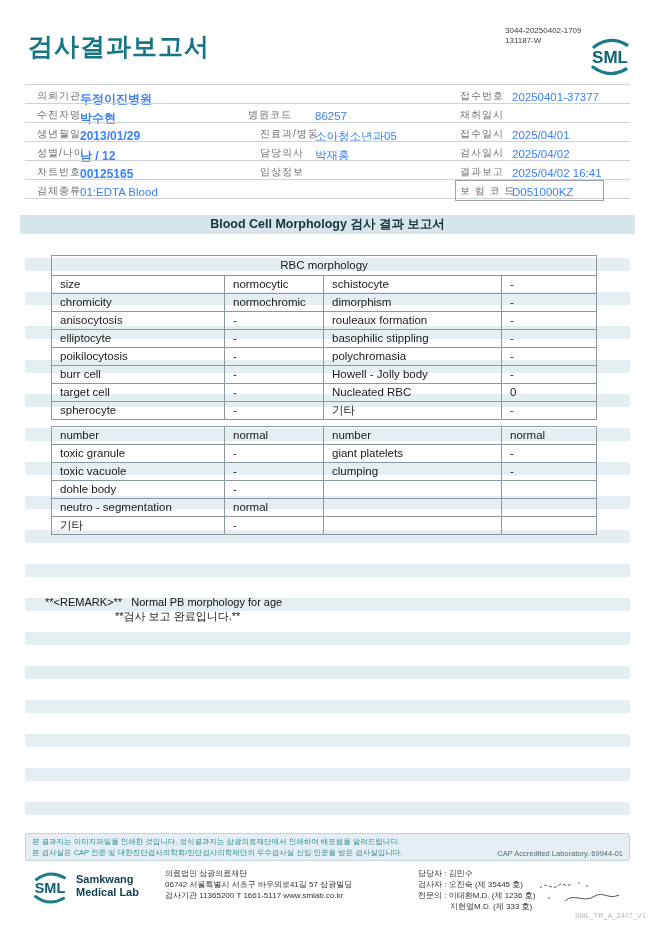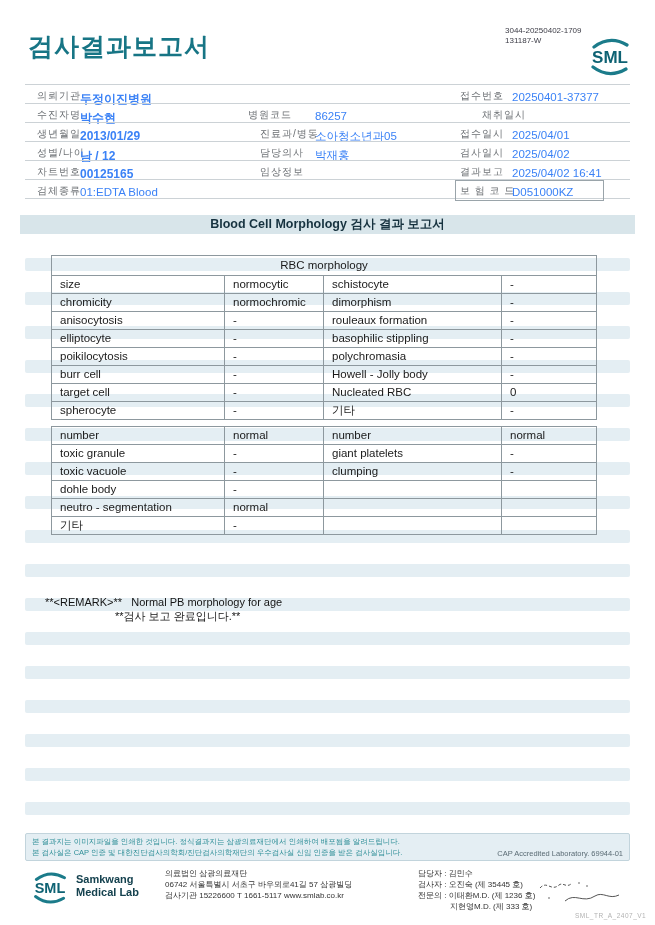--- a/index.html
+++ b/index.html
@@ -83,21 +83,21 @@
         <span class="pi-label" style="left: 260px;"></span>
         <span class="pi-value" style="left: 315px;"></span>
         <span class="pi-label" style="left: 460px;">접수번호</span>
         <span class="pi-value" style="left: 512px;">20250401-37377</span>
       </div>
       <div class="pi-row" style="top: 104px;">
         <span class="pi-label" style="left: 37px;">수진자명</span>
         <span class="pi-value bold" style="left: 80px;">박수현</span>
         <span class="pi-label" style="left: 248px;">병원코드</span>
         <span class="pi-value" style="left: 315px;">86257</span>
-        <span class="pi-label" style="left: 482px;">채취일시</span>
+        <span class="pi-label" style="left: 460px;">채취일시</span>
         <span class="pi-value" style="left: 512px;"></span>
       </div>
       <div class="pi-row" style="top: 123px;">
         <span class="pi-label" style="left: 37px;">생년월일</span>
         <span class="pi-value bold" style="left: 80px;">2013/01/29</span>
         <span class="pi-label" style="left: 260px;">진료과/병동</span>
         <span class="pi-value" style="left: 315px;">소아청소년과05</span>
         <span class="pi-label" style="left: 460px;">접수일시</span>
         <span class="pi-value" style="left: 512px;">2025/04/01</span>
       </div>
@@ -258,21 +258,21 @@
   <svg class="abs" style="left:27px;top:868px" width="46" height="40" viewBox="0 0 54 46">
     <path d="M 11,13 Q 27,1 44,11" stroke="#1b7b8a" stroke-width="3.4" fill="none" stroke-linecap="round"></path>
     <text x="27" y="29" text-anchor="middle" font-size="17" font-weight="bold" fill="#0e6273">SML</text>
     <path d="M 10,33 Q 26,45 43,35" stroke="#1b7b8a" stroke-width="3.4" fill="none" stroke-linecap="round"></path>
   </svg>
   <div class="abs brand" style="left:76px;top:873px">Samkwang</div>
   <div class="abs brand" style="left:76px;top:886px">Medical Lab</div>
 
   <div class="abs ft-small" style="left:165px;top:869px">의료법인 삼광의료재단</div>
   <div class="abs ft-small" style="left:165px;top:880px">06742 서울특별시 서초구 바우뫼로41길 57 삼광빌딩</div>
-  <div class="abs ft-small" style="left:165px;top:891px">검사기관 15226600 T 1661-5117 www.smlab.co.kr</div>
+  <div class="abs ft-small" style="left:165px;top:891px">검사기관 11365200 T 1661-5117 www.smlab.co.kr</div>
 
   <div class="abs ft-small" style="left:418px;top:869px">담당자 : 김민수</div>
   <div class="abs ft-small" style="left:418px;top:880px">검사자 : 오진숙 (제 35445 호)</div>
   <div class="abs ft-small" style="left:418px;top:891px">전문의 : 이태환M.D. (제 1236 호)</div>
   <div class="abs ft-small" style="left:450px;top:902px">지현영M.D. (제 333 호)</div>
 
   <svg class="abs" style="left:535px;top:876px" width="100" height="32" viewBox="0 0 100 32">
     <path d="M 5,12 C 12,4 16,16 24,9 C 28,6 31,12 36,8" stroke="#555" stroke-width="1" fill="none" stroke-dasharray="3 2"></path>
     <path d="M 30,25 C 40,16 48,28 60,20 C 68,15 74,24 84,19" stroke="#555" stroke-width="1" fill="none"></path>
     <circle cx="44" cy="7" r="0.8" fill="#555"></circle>

